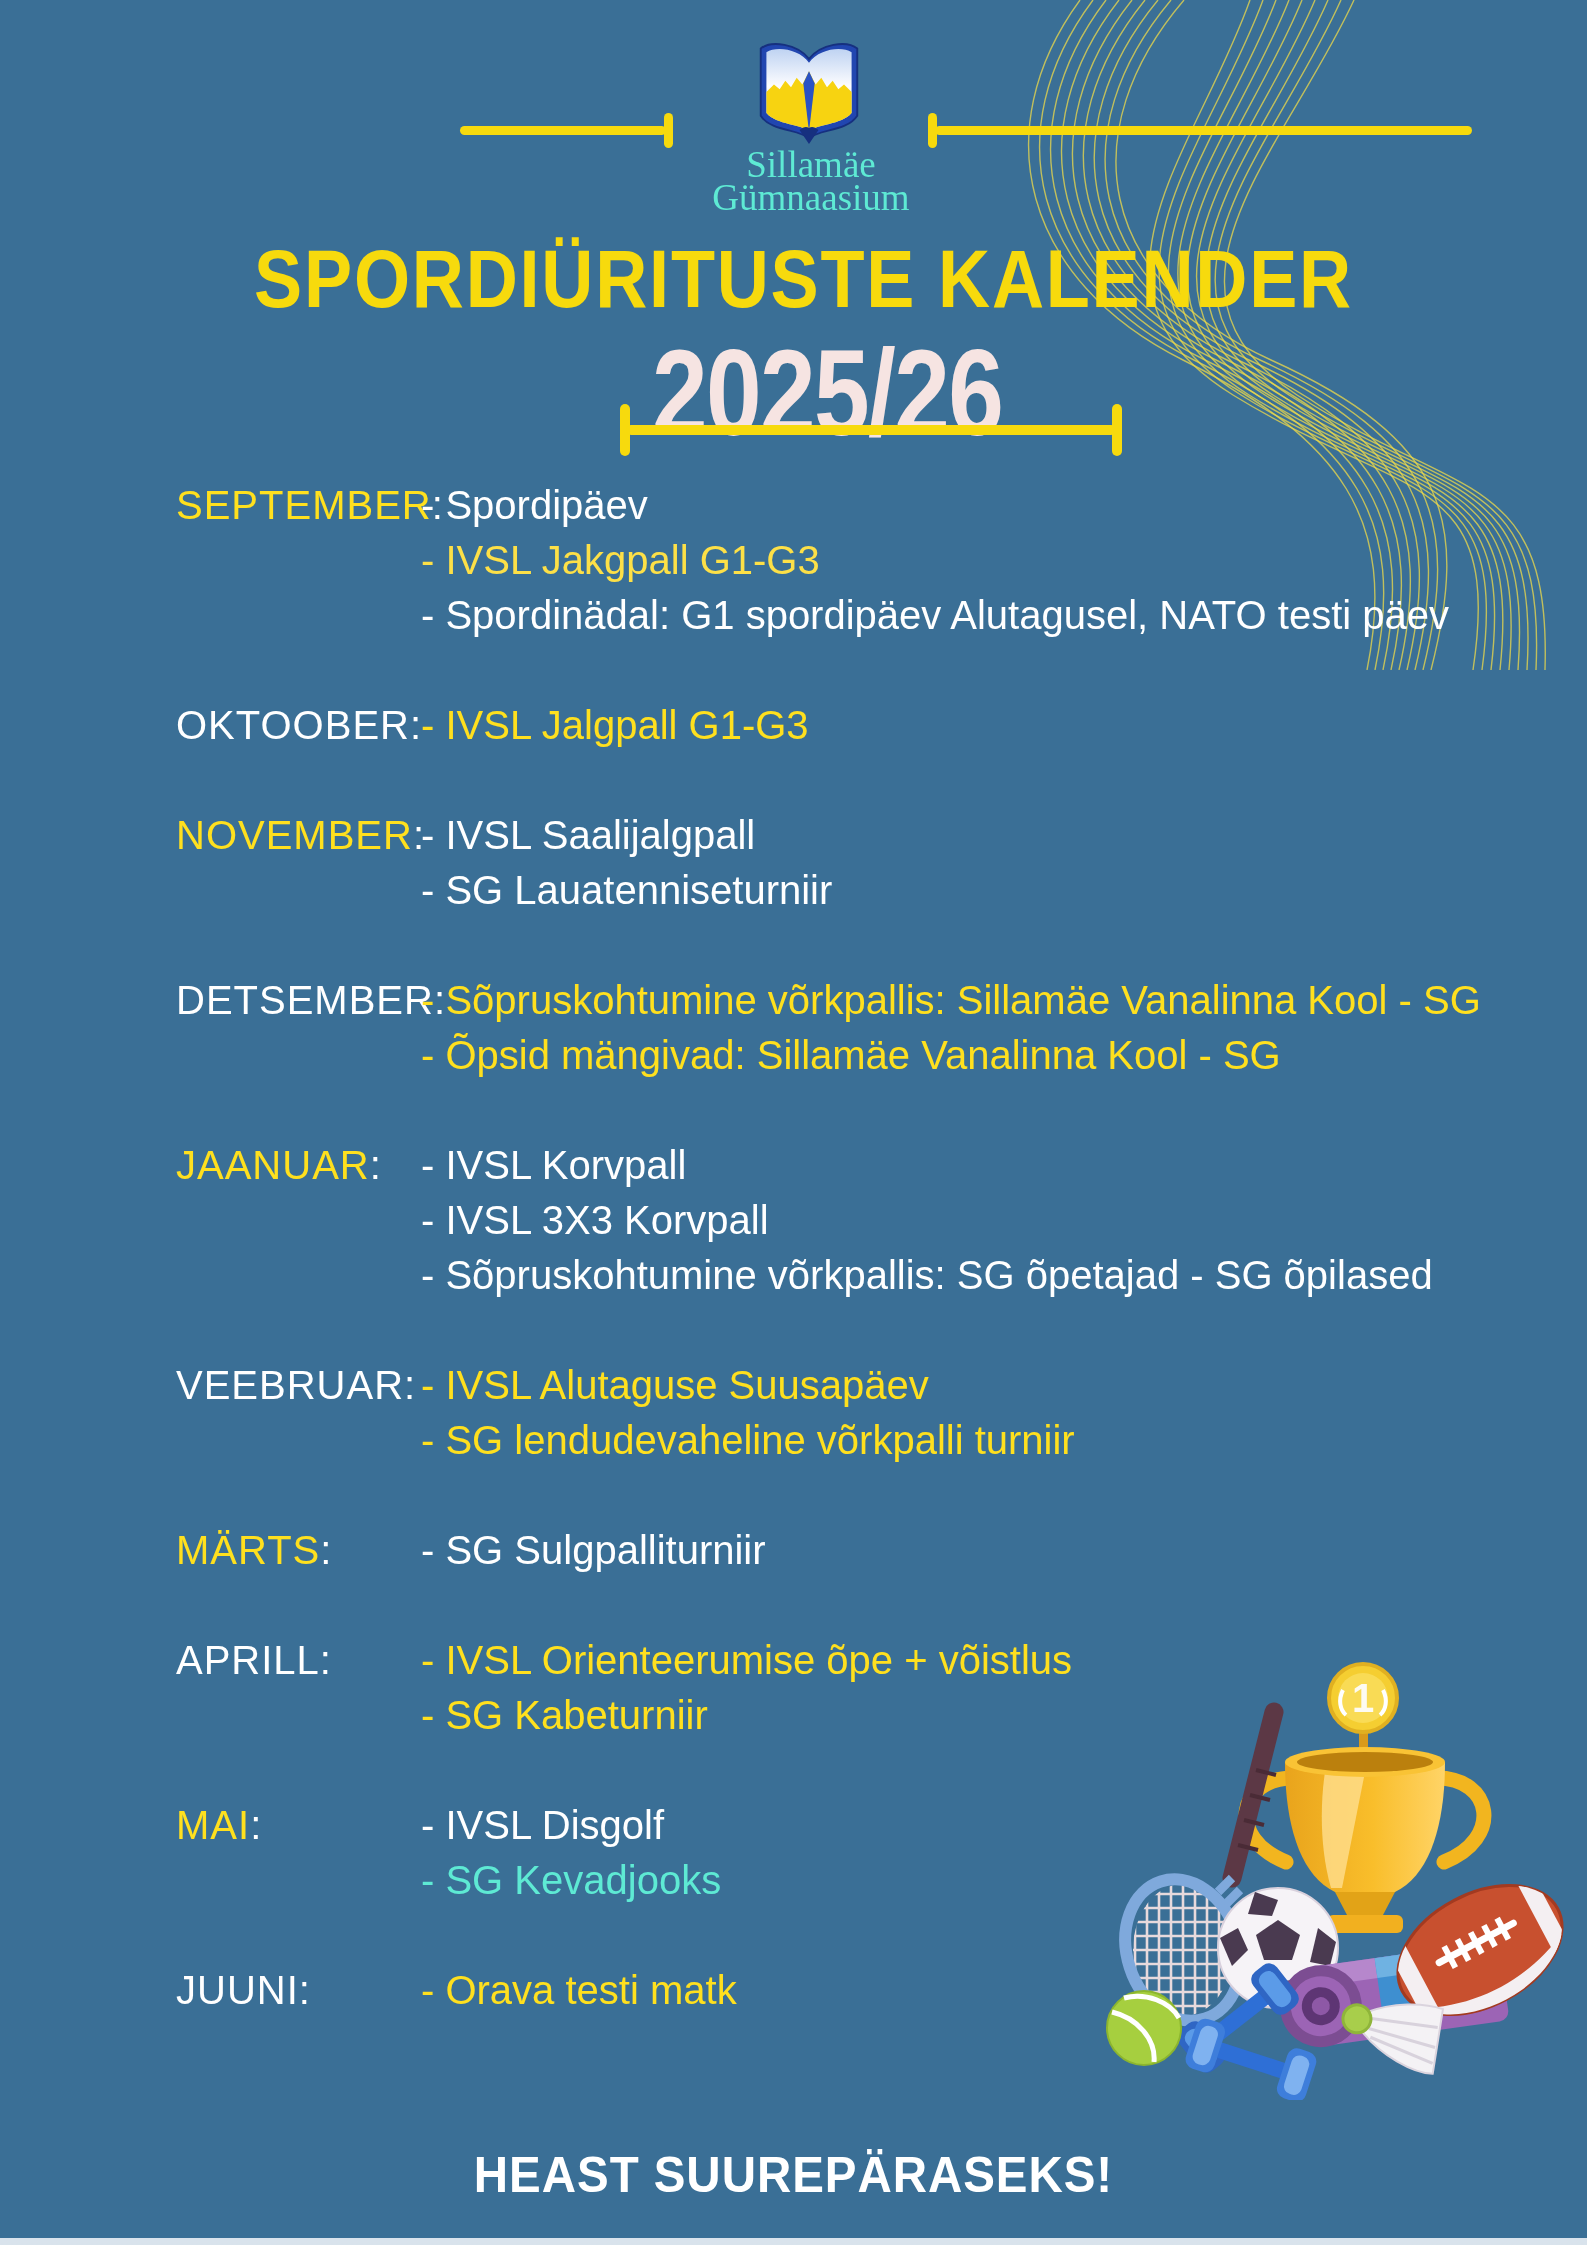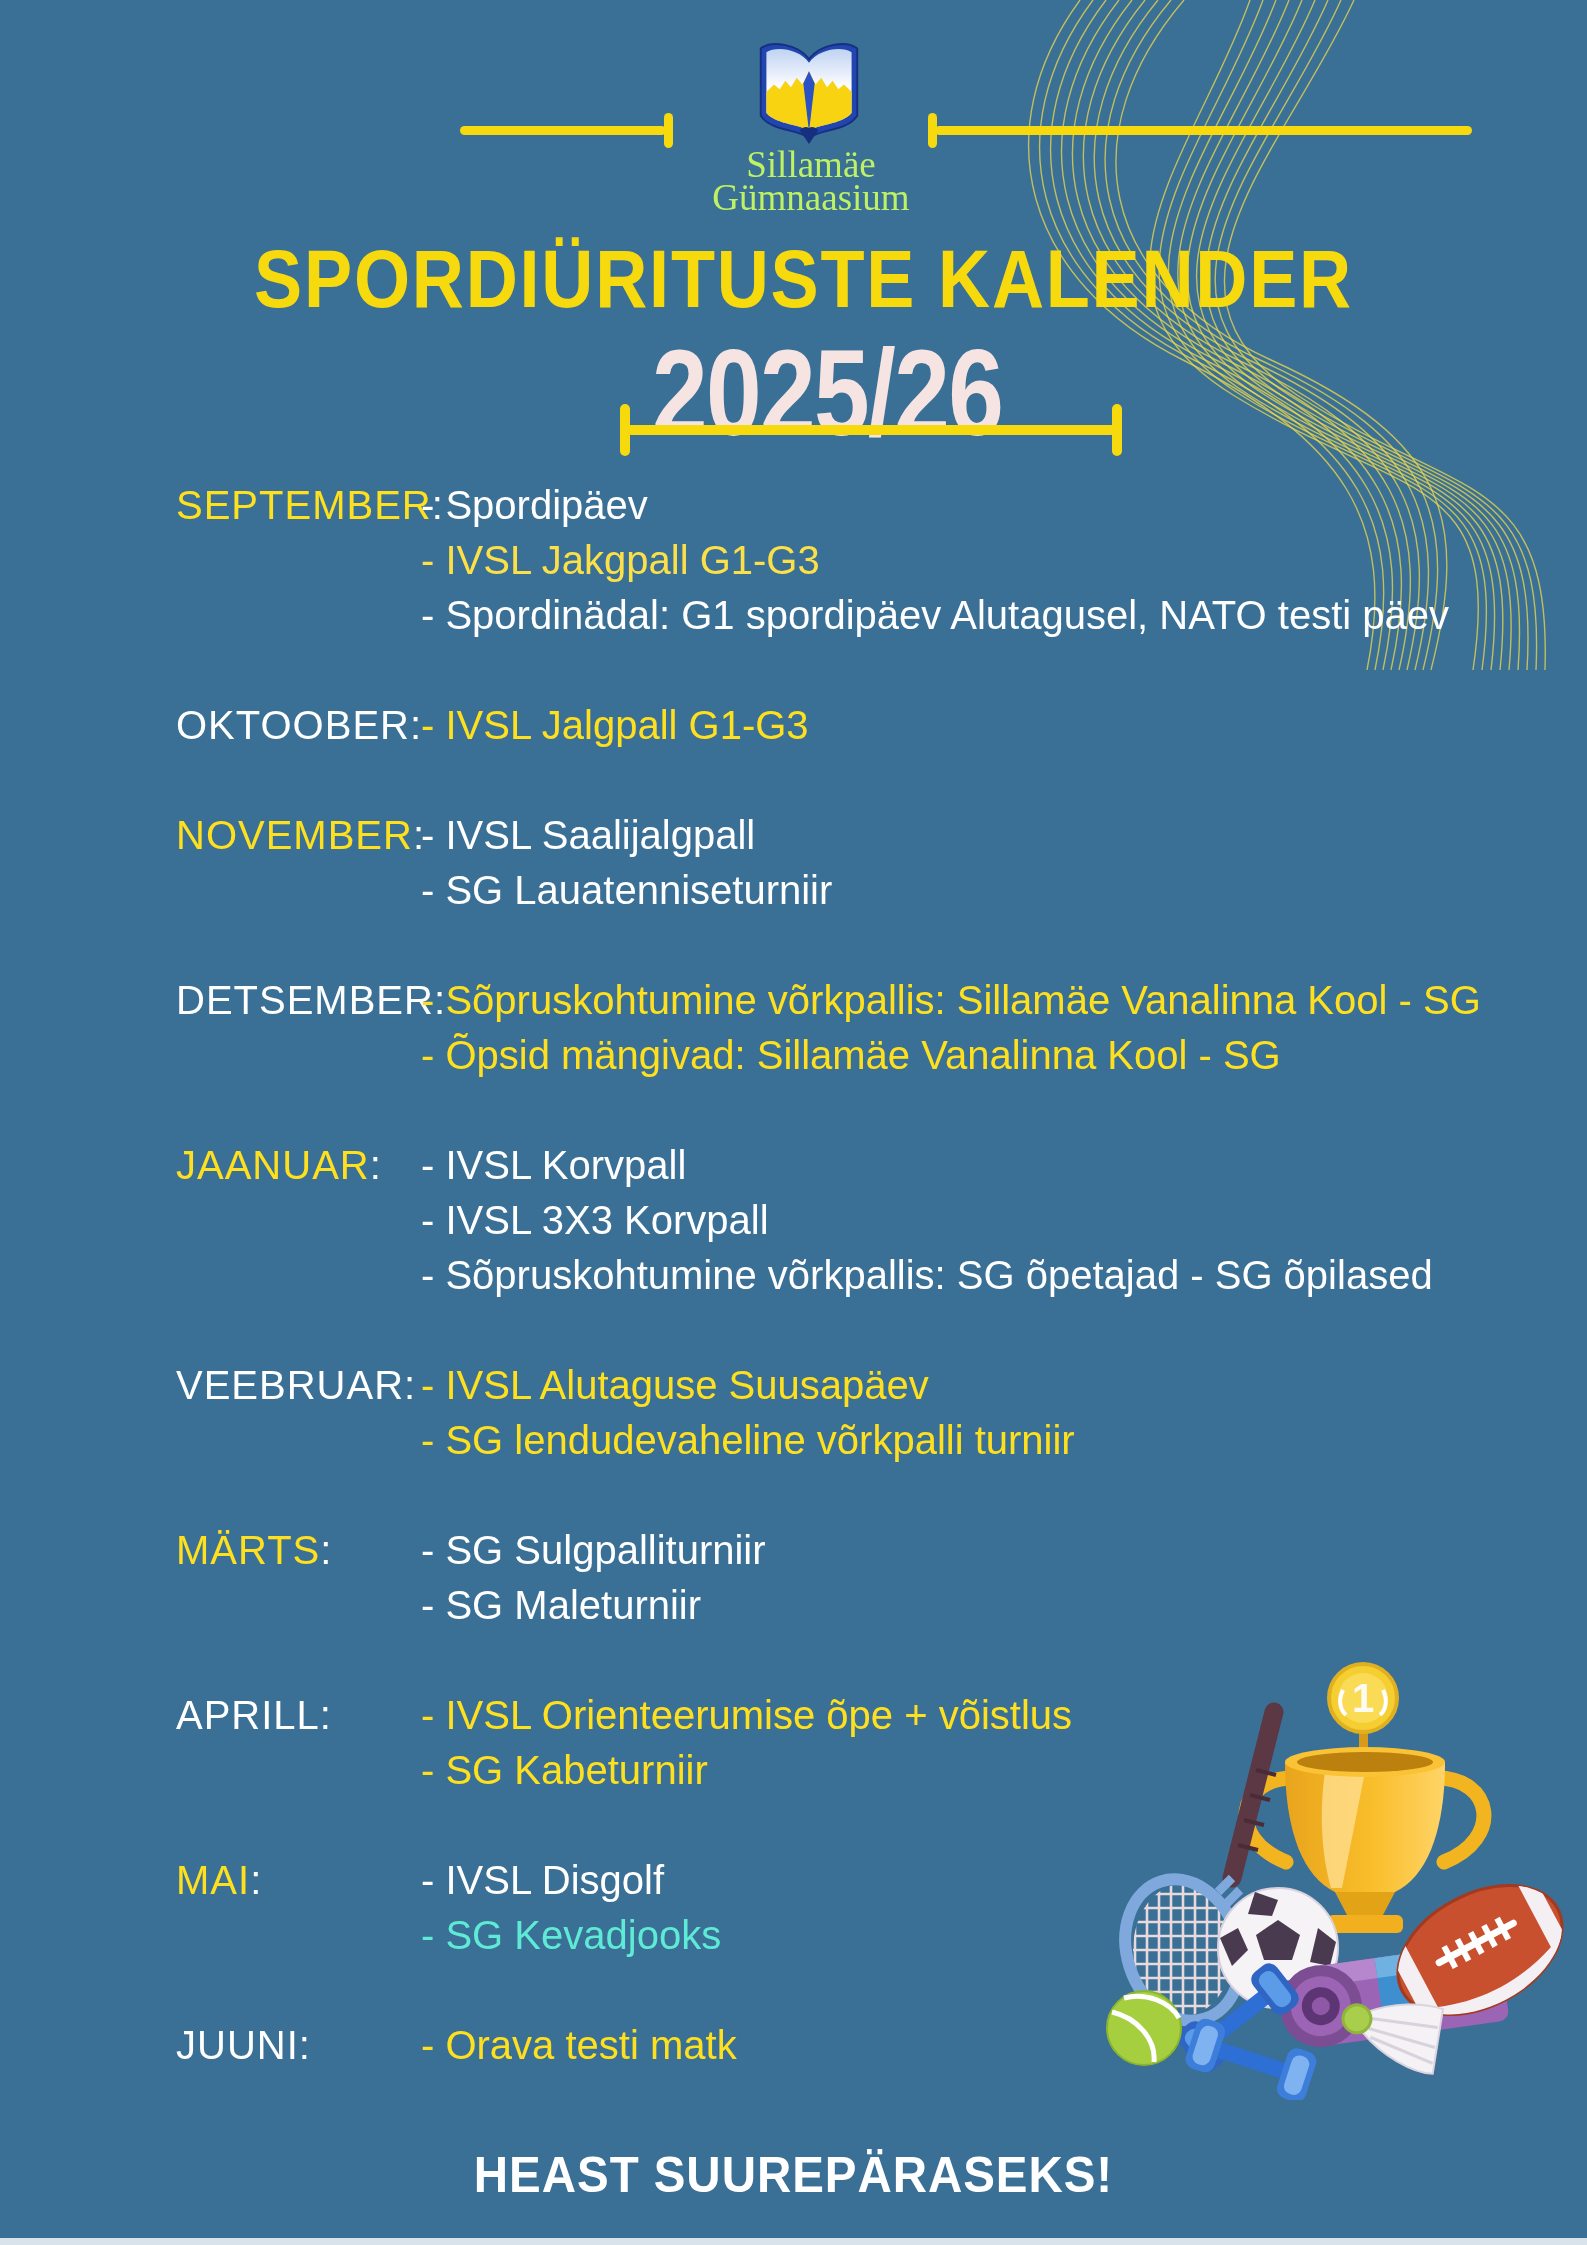--- a/index.html
+++ b/index.html
@@ -8,21 +8,21 @@
     background:#3A6F96;
     font-family:"Liberation Sans", sans-serif;
   }
   .abs{position:absolute;}
   
   .yline{position:absolute;background:#F7DA0D;border-radius:5px;}
   
   .logo-book{position:absolute;left:752px;top:40px;width:114px;height:106px;}
   .logo-text{
     position:absolute;left:611px;top:148px;width:400px;text-align:center;
-    font-family:"Liberation Serif", serif;color:#bef264;font-size:37px;line-height:33px;
+    font-family:"Liberation Serif", serif;color:#5eead4;font-size:37px;line-height:33px;
   }
   
   .main-title{
     position:absolute;left:0;top:232px;width:1610px;text-align:center;
     color:#F7DA0D;font-size:82px;font-weight:800;letter-spacing:2px;
     transform:scaleX(0.88);transform-origin:793px 0;white-space:nowrap;
   }
   .season{
     position:absolute;left:652px;top:338px;
     color:#F6E4E2;font-size:122px;font-weight:800;letter-spacing:-2px;line-height:110px;
@@ -163,21 +163,20 @@
   <div class="item-row cont" style="color: rgb(255, 224, 30);">- SG lendudevaheline võrkpalli turniir</div>
     </div>
 
   <div class="month-block">
     <div class="month-row">
       <div class="month-label-cell">
         <span class="month-label" style="color: rgb(255, 224, 30);">MÄRTS</span><span class="month-colon">:</span>
       </div>
       <div class="item-text first-item" style="color: rgb(255, 255, 255);">- SG Sulgpalliturniir</div>
     </div>
-  <div class="item-row cont" style="color: rgb(255, 255, 255);">- SG Maleturniir</div>
     </div>
 
   <div class="month-block">
     <div class="month-row">
       <div class="month-label-cell">
         <span class="month-label" style="color: rgb(255, 255, 255);">APRILL</span><span class="month-colon">:</span>
       </div>
       <div class="item-text first-item" style="color: rgb(255, 224, 30);">- IVSL Orienteerumise õpe + võistlus</div>
     </div>
   <div class="item-row cont" style="color: rgb(255, 224, 30);">- SG Kabeturniir</div>

